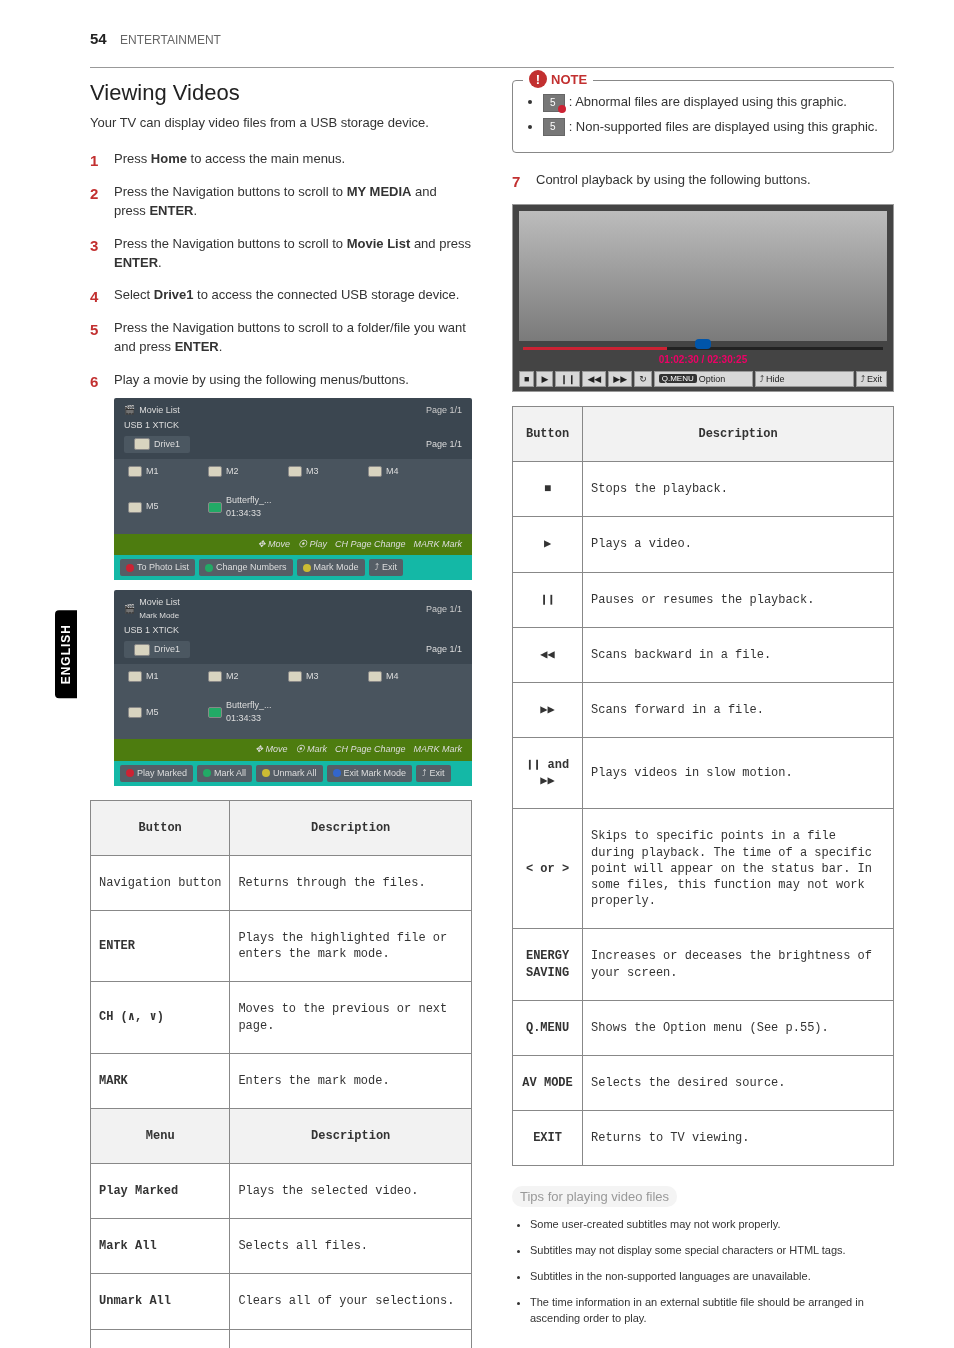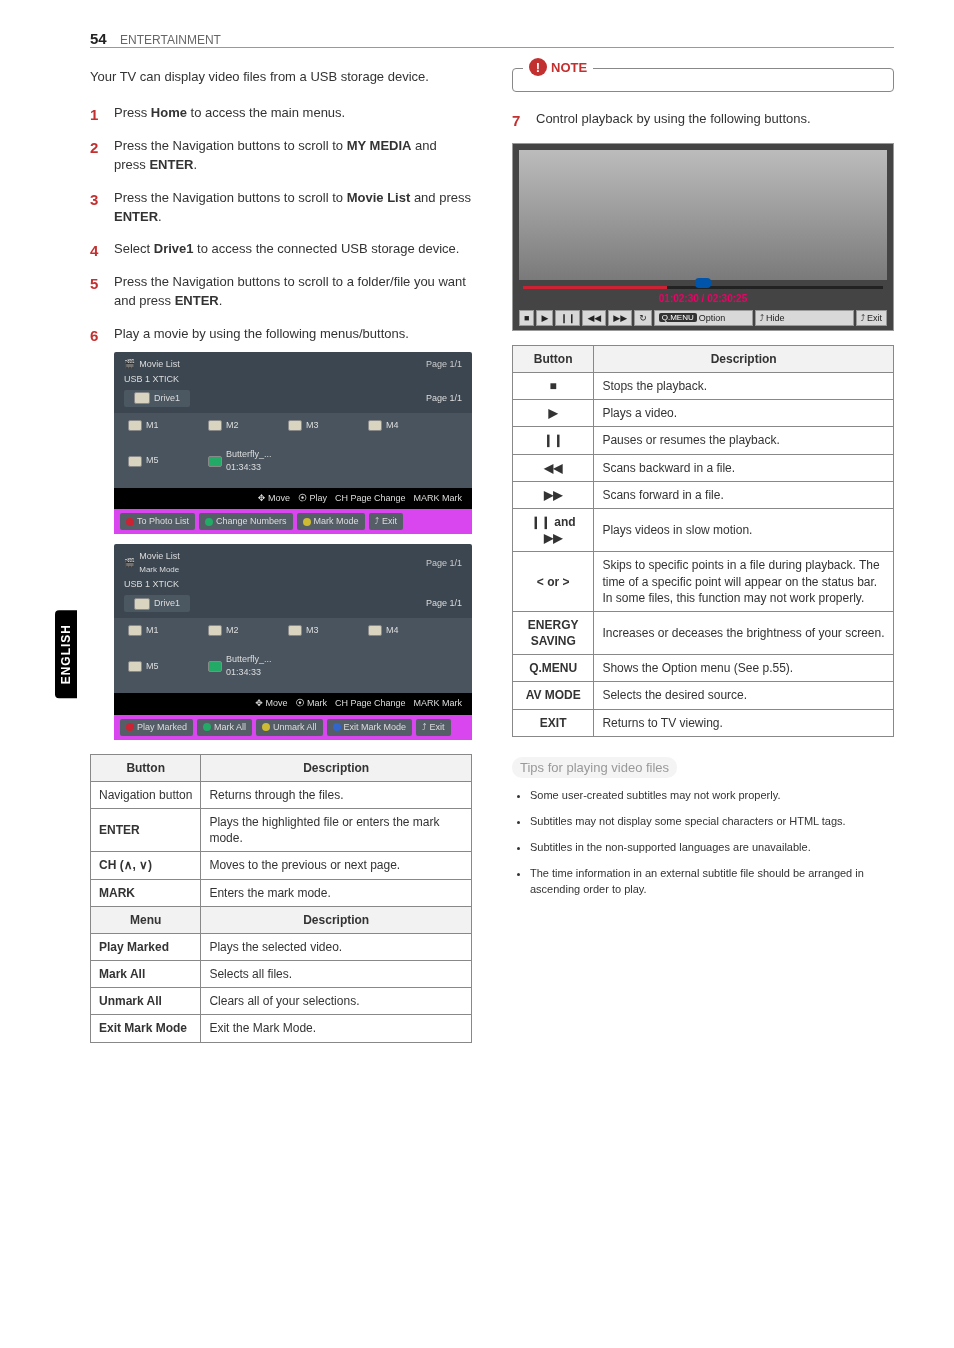--- a/index.html
+++ b/index.html
@@ -7,22 +7,22 @@
     font-family: Arial, Helvetica, sans-serif;
     font-size: 13px;
     color: #333;
     background: #fff;
     width: 954px;
     padding: 30px 60px 40px 90px;
     position: relative;
   }
   .page-header {
     border-bottom: 1px solid #999;
-    padding-bottom: 0;
-    margin-bottom: 20px;
+    padding-bottom: 20px;
+    margin-bottom: 12px;
     font-size: 12px;
     color: #666;
   }
   .page-header .pno { font-size: 15px; font-weight: bold; color: #222; margin-right: 10px; }
   .english-tab {
     position: absolute;
     left: 55px;
     top: 610px;
     background: #000;
     color: #fff;
@@ -61,31 +61,31 @@
   .mp-head { display:flex; justify-content: space-between; align-items:center; padding:6px 10px 2px 10px; }
   .mp-head .title { display:flex; align-items:center; gap:4px; }
   .mp-head .pagetag { color:#ccc; }
   .mp-drivebar { display:flex; justify-content: space-between; align-items:center; padding:2px 10px 6px 10px; }
   .mp-drivebar .drive { background:#4b5761; padding:2px 10px; border-radius:2px; display:flex; align-items:center; gap:4px; }
   .mp-folder-icon { width:16px; height:12px; background:#d8d4c0; border-radius:2px; display:inline-block; border:1px solid #888; }
   .mp-grid { display:flex; flex-wrap:wrap; gap:16px 20px; padding:6px 14px 14px 14px; background:#49545e; }
   .mp-item { display:flex; align-items:center; gap:4px; width: 60px; }
   .mp-item .ico { width:14px; height:11px; background:#d8d4c0; border:1px solid #888; border-radius:2px; flex-shrink:0; }
   .mp-item .ico.vid { background:#2a6; }
-  .mp-footer { display:flex; justify-content:flex-end; gap:8px; padding:4px 10px; background:#000000; flex-wrap:wrap; }
+  .mp-footer { display:flex; justify-content:flex-end; gap:8px; padding:4px 10px; background:#4d7c0f; flex-wrap:wrap;font-style:italic; }
   .mp-footer span { white-space:nowrap; }
-  .mp-buttons { display:flex; gap:4px; padding:4px 6px; background:#d946ef; flex-wrap:wrap; }
+  .mp-buttons { display:flex; gap:4px; padding:4px 6px; background:#14b8a6; flex-wrap:wrap; }
   .mp-buttons .btn { background:#555e66; padding:2px 6px; border-radius:2px; display:flex; align-items:center; gap:3px; }
   .dot-red { width:8px; height:8px; border-radius:50%; background:#c23; display:inline-block; }
   .dot-green { width:8px; height:8px; border-radius:50%; background:#2a6; display:inline-block; }
   .dot-yellow { width:8px; height:8px; border-radius:50%; background:#cb3; display:inline-block; }
   .dot-blue { width:8px; height:8px; border-radius:50%; background:#36c; display:inline-block; }
 
   table.desc { width:100%; border-collapse: collapse; font-size:12px; margin-bottom:10px; }
-  table.desc th, table.desc td { border:1px solid #888; padding:5px 8px; vertical-align: middle; line-height:1.35; }
+  table.desc th, table.desc td { border:1px solid #888; padding:19px 8px; vertical-align: middle; line-height:1.35;font-family:Liberation Mono, monospace; }
   table.desc th { background:#f2f2f2; font-weight:bold; text-align:center; }
   table.desc td.bcell { font-weight: bold; white-space: nowrap; text-align:left; }
   table.desc td.ccell { text-align:center; font-weight:bold; }
 
   .note-box { border:1px solid #888; border-radius:4px; padding:12px 12px 10px 12px; margin-bottom:18px; position:relative; }
   .note-label { position:absolute; top:-11px; left:10px; background:#fff; padding:0 6px; color:#c23030; font-weight:bold; display:flex; align-items:center; gap:4px; font-size:13px; }
   .note-label .exmark { width:18px; height:18px; border-radius:50%; background:#c23030; color:#fff; display:inline-flex; align-items:center; justify-content:center; font-weight:bold; }
   .note-box ul { list-style: disc; padding-left:18px; }
   .note-box li { margin-bottom:6px; line-height:1.4; }
   .thumb-box { display:inline-block; width:22px; height:18px; background:#777; position:relative; vertical-align:middle; border:1px solid #666; }
@@ -114,20 +114,21 @@
 <div class="page-header">
   <span class="pno">54</span>
   <span>ENTERTAINMENT</span>
 </div>
 
 <div class="english-tab">ENGLISH</div>
 
 <div class="cols">
 
   <div class="col">
+    <h2 class="section-title">Viewing Videos</h2>
     <p class="intro">Your TV can display video files from a USB storage device.</p>
 
     <ol class="steps">
       <li>
         <span>Press </span><span class="bold">Home</span><span> to access the main menus.</span>
       </li>
       <li>
         <span>Press the Navigation buttons to scroll to </span><span class="bold">MY MEDIA</span><span> and press </span><span class="bold">ENTER</span><span>.</span>
       </li>
       <li>
@@ -331,20 +332,24 @@
     </tbody>
       </table>
   </div>
 
   <div class="col">
     <div class="note-box">
       <div class="note-label">
           <span class="exmark">!</span>
           <span>NOTE</span>
         </div>
+      <ul>
+        <li><span class="thumb-box broken"><span class="corner"></span></span> <span>: Abnormal files are displayed using this graphic.</span></li>
+        <li><span class="thumb-box broken"></span> <span>: Non-supported files are displayed using this graphic.</span></li>
+      </ul>
     </div>
 
     <ol class="steps" start="7" style="counter-reset: step 6;">
       <li><span>Control playback by using the following buttons.</span></li>
     </ol>
 
     <div class="video-preview">
       <div class="screen"></div>
       <div style="position:relative;font-weight:bold;">
         <div class="progress">

